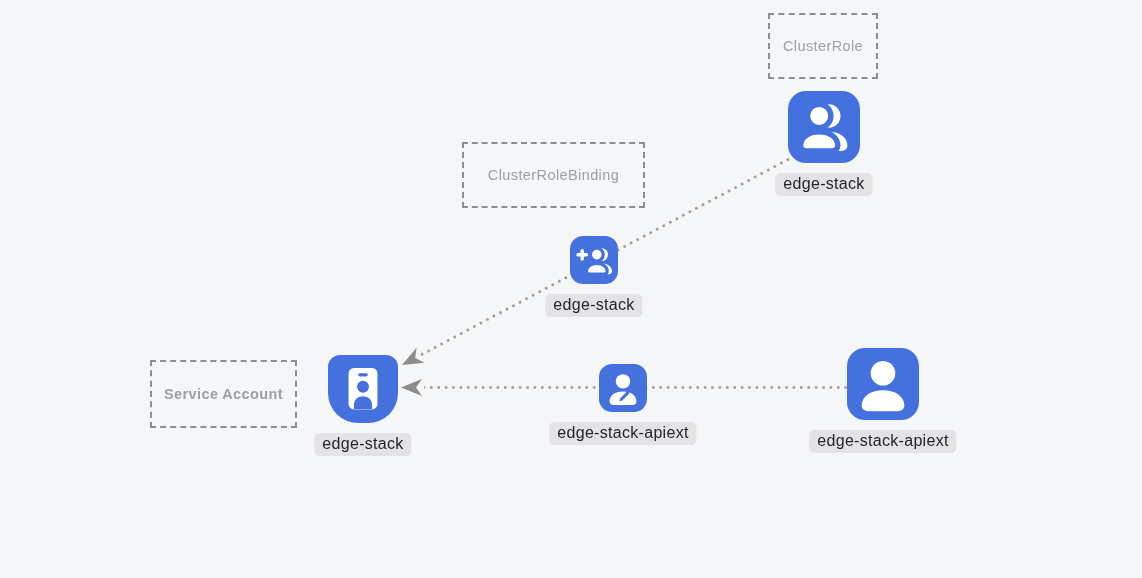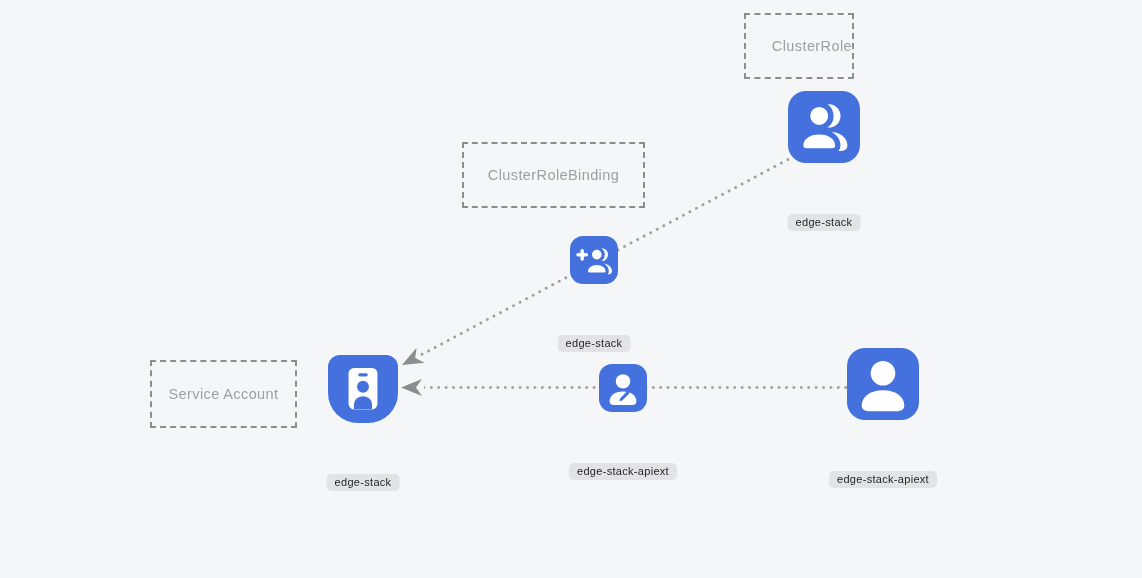--- a/index.html
+++ b/index.html
@@ -54,26 +54,25 @@
   .icon.sm { width: 48px; height: 48px; border-radius: 13px; }
   .icon.badge-shape { width: 70px; height: 68px; border-radius: 12px 12px 30px 30px; }
 
   .node-label {
     position: absolute;
     top: calc(100% + 10px);
     left: 50%;
     transform: translateX(-50%);
     background: var(--label-bg, #e3e3e5);
     color: var(--label-text, #232629);
-    font-size: 11px;
+    font-size: 16px;
     letter-spacing: 0.3px;
     padding: 2px 8px 3px;
     border-radius: 5px;
     white-space: nowrap;
-    margin-top: 41px;
   }
 
   .g-white { fill: #ffffff; }
   .g-blue  { fill: var(--node-blue, #4471de); }
   .s-blue  { stroke: var(--node-blue, #4471de); }
   .s-white { stroke: #ffffff; }
 </style>
 </head>
 <body>
 
@@ -83,27 +82,27 @@
     <g>
       <line class="edge-line" x1="789" y1="159" x2="419" y2="356"></line>
       <path class="edge-arrow" d="M0,0 L21,-8.5 L15,0 L21,8.5 Z" transform="translate(402,365) rotate(-28)"></path>
     </g>
     <g>
       <line class="edge-line" x1="847" y1="387.5" x2="424" y2="387.5"></line>
       <path class="edge-arrow" d="M0,0 L21,-8.5 L15,0 L21,8.5 Z" transform="translate(401,387.5)"></path>
     </g>
   </svg>
 
-  <div class="typebox" style="left:744px; top:13px; width:110px; height:66px;justify-content:flex-end;">
+  <div class="typebox" style="left:768px; top:13px; width:110px; height:66px;">
     <span>ClusterRole</span>
   </div>
   <div class="typebox" style="left:462px; top:142px; width:183px; height:66px;">
     <span>ClusterRoleBinding</span>
   </div>
-  <div class="typebox" style="left:150px; top:360px; width:147px; height:68px;">
+  <div class="typebox" style="left:150px; top:360px; width:147px; height:68px;font-weight:bold;">
     <span>Service Account</span>
   </div>
 
   <div class="node" style="left:788px; top:91px;">
     <div class="icon lg">
       <svg viewBox="0 0 24 24">
         <g class="g-white" transform="translate(3.2,0)">
           <circle cx="10.4" cy="8.3" r="3.9"></circle>
           <path d="M10.4,13.6c-3.8,0-6.2,2-6.2,4.6c0,1.1,0.8,1.8,2,1.8h8.4c1.2,0,2-0.7,2-1.8C16.6,15.6,14.2,13.6,10.4,13.6z"></path>
         </g>

